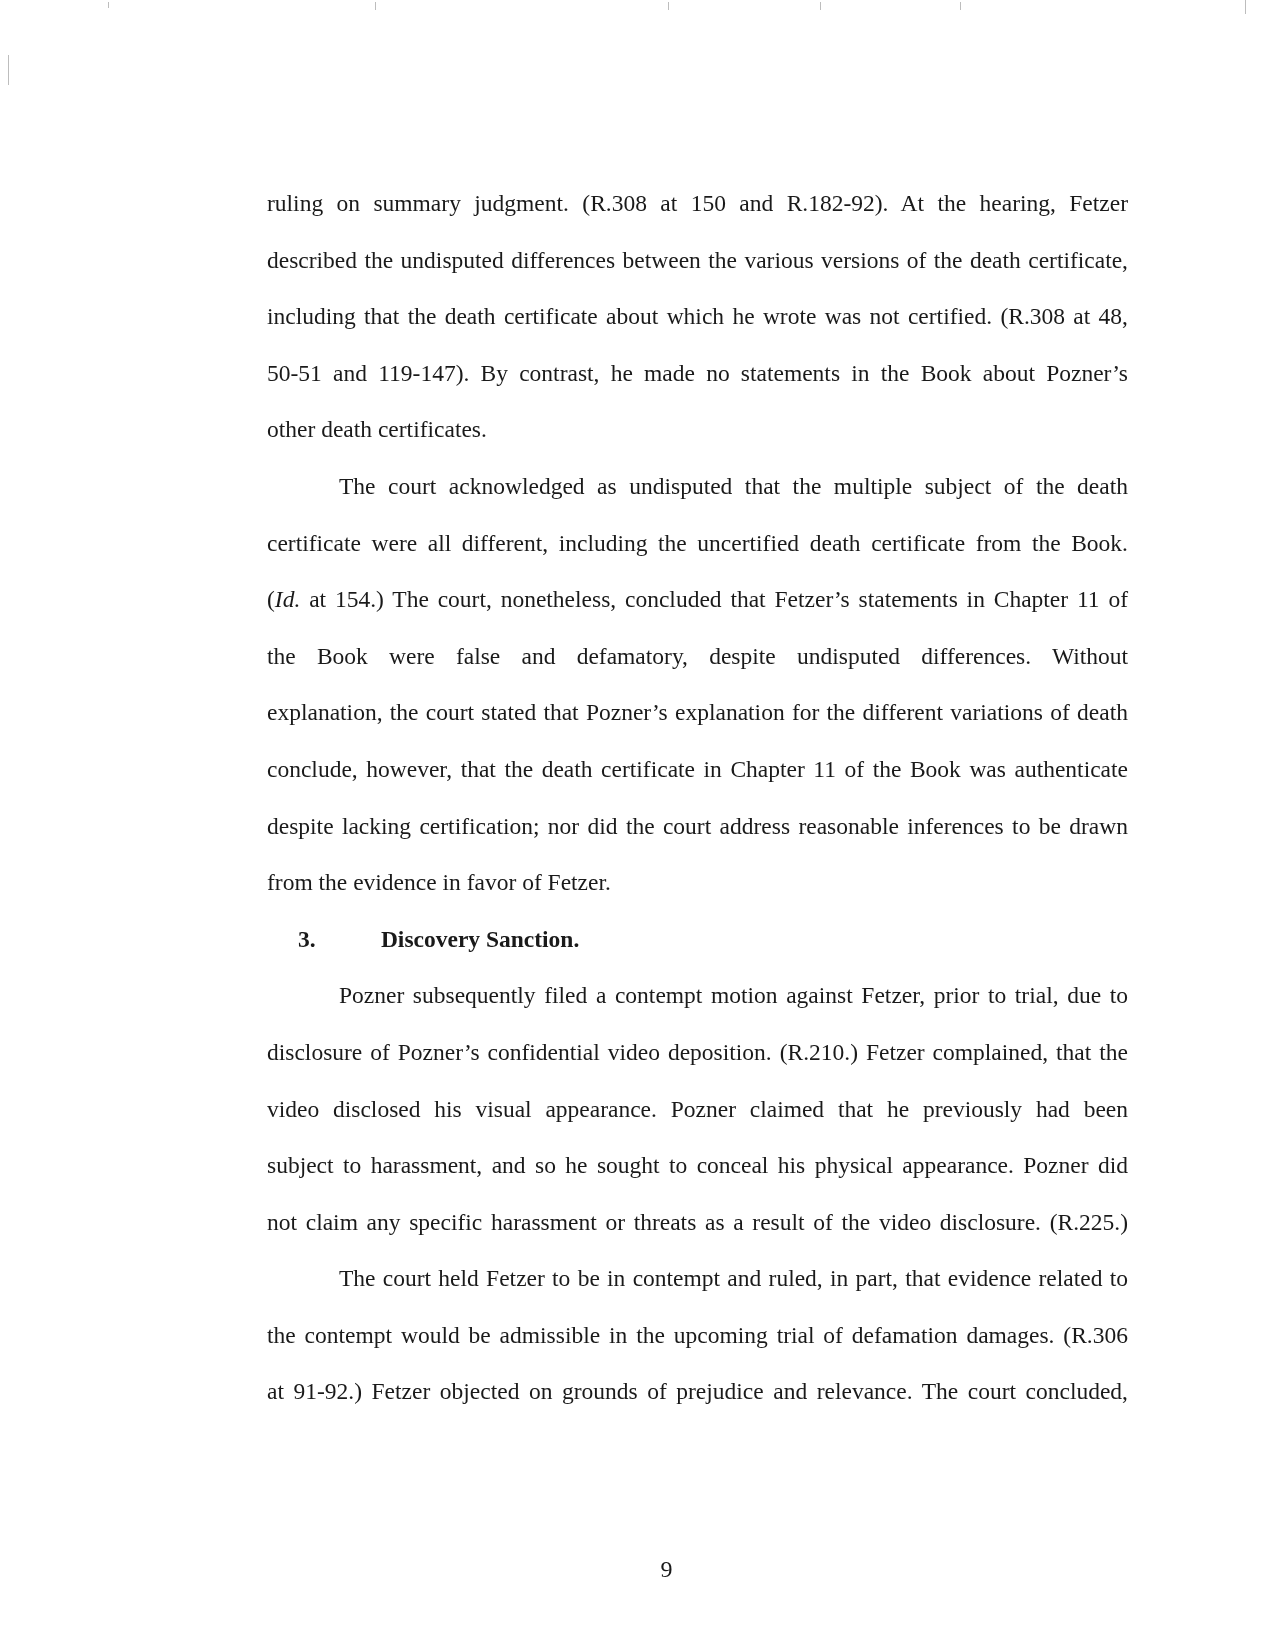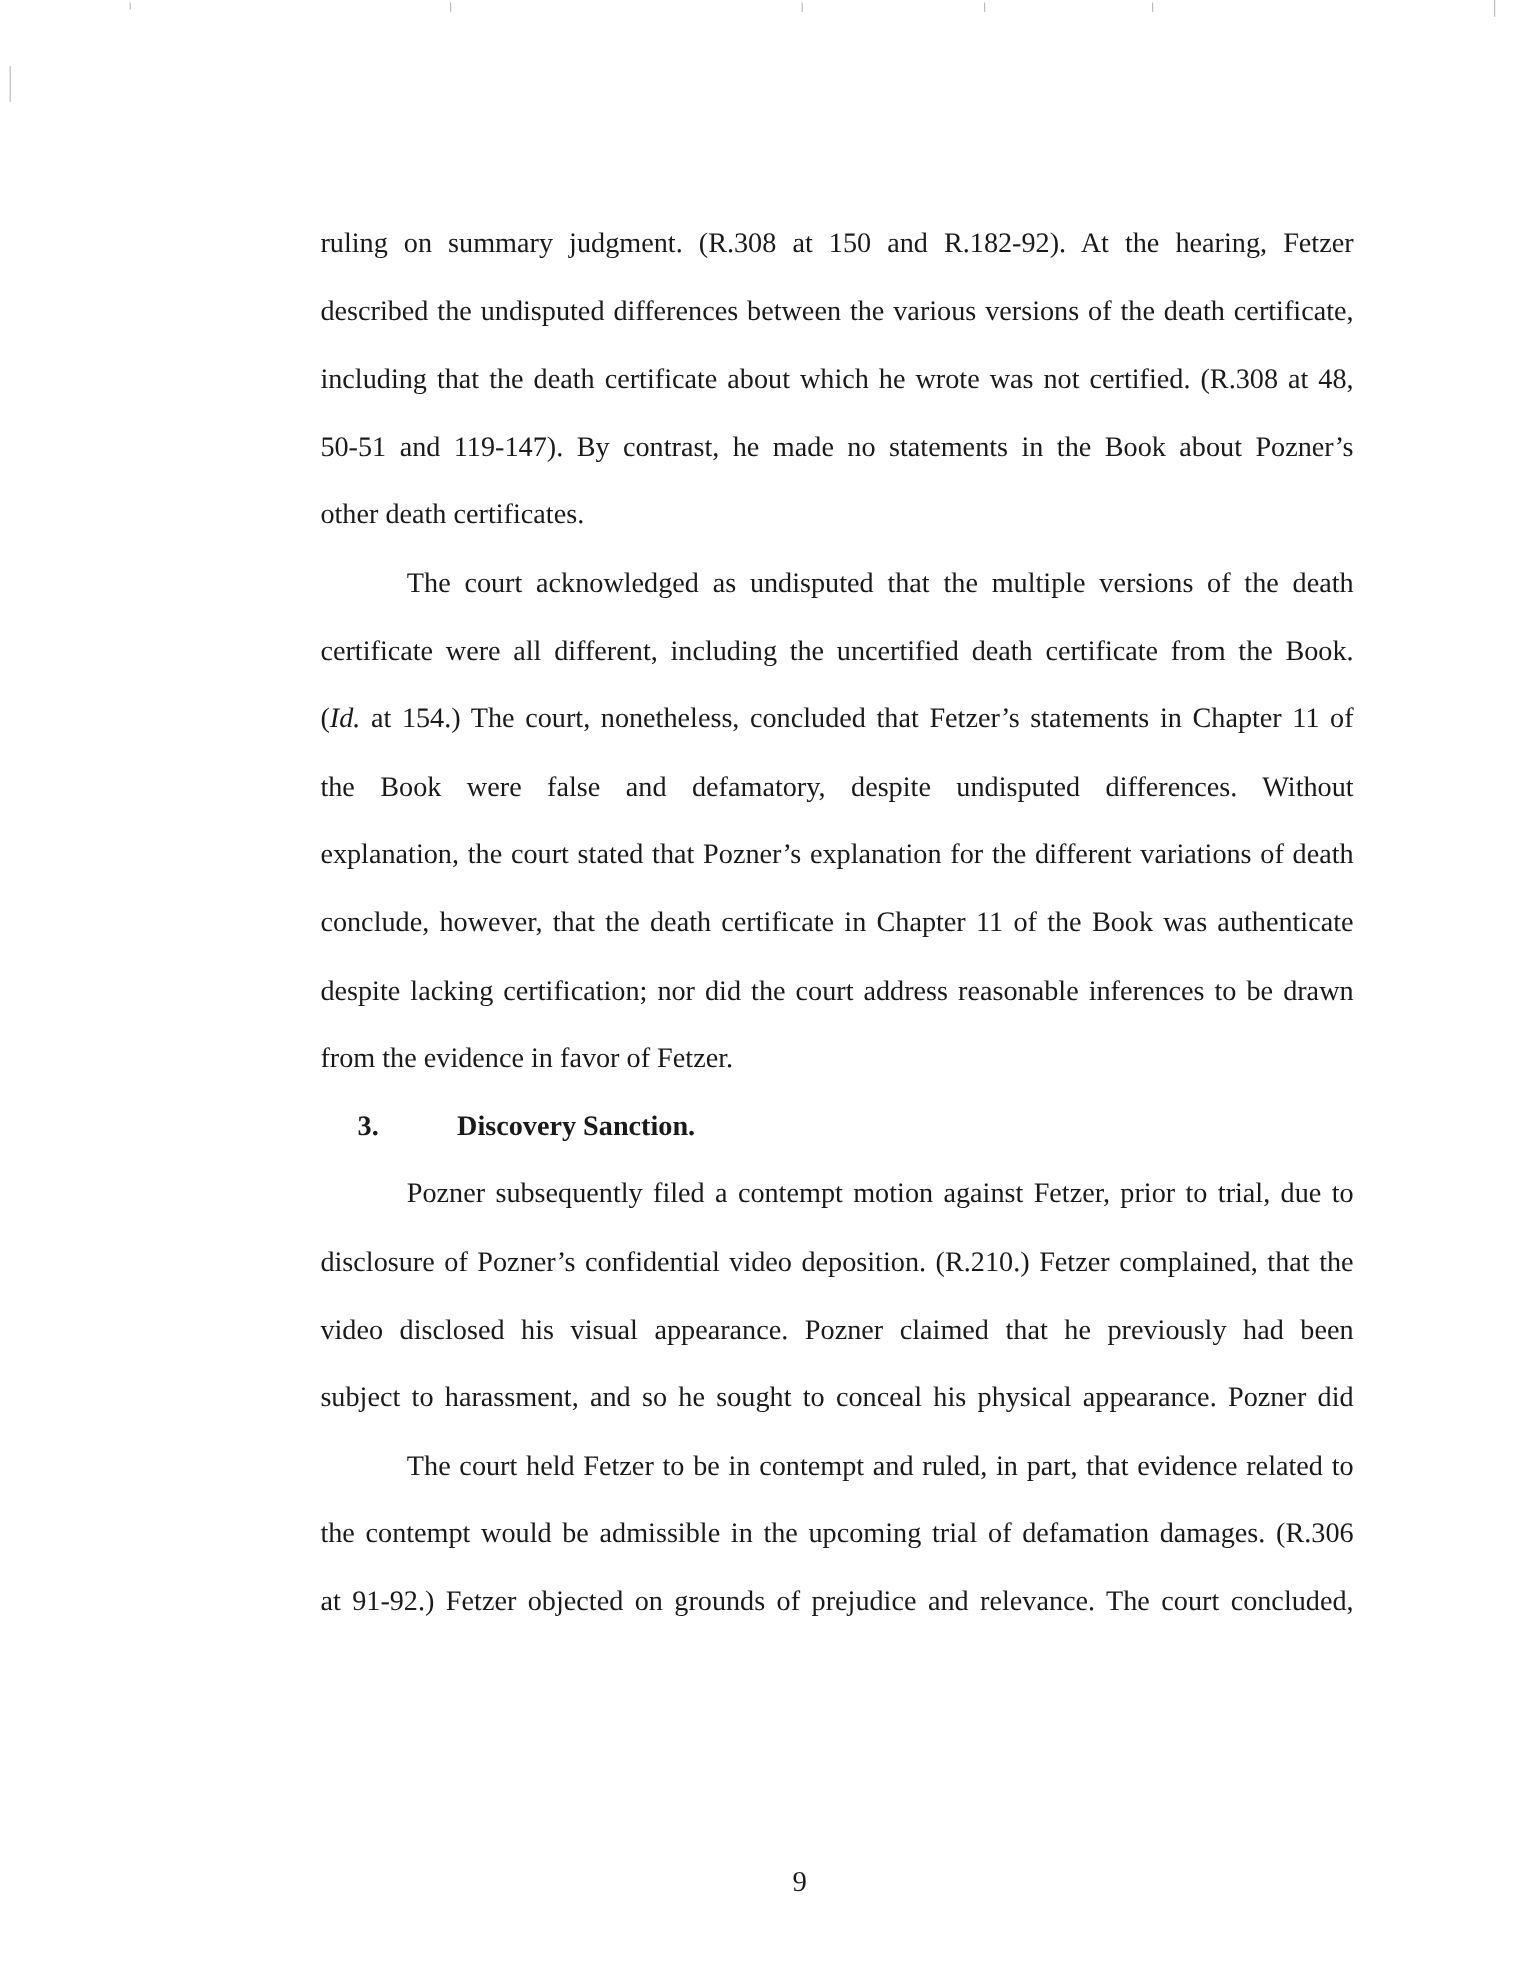--- a/index.html
+++ b/index.html
@@ -48,40 +48,41 @@
 
     <div>
       <span class="line">ruling on summary judgment. (R.308 at 150 and R.182-92).  At the hearing, Fetzer</span>
       <span class="line">described the undisputed differences between the various versions of the death certificate,</span>
       <span class="line">including that the death certificate about which he wrote was not certified. (R.308 at 48,</span>
       <span class="line">50-51 and 119-147).  By contrast, he made no statements in the Book about Pozner’s</span>
       <span class="line last">other death certificates.</span>
     </div>
 
     <div>
-      <span class="line indent">The court acknowledged as undisputed that the multiple versions of the death</span>
+      <span class="line indent">The court acknowledged as undisputed that the multiple subject of the death</span>
       <span class="line">certificate were all different, including the uncertified death certificate from the Book.</span>
       <span class="line"><span>(</span><i>Id.</i> <span>at 154.)  The court, nonetheless, concluded that Fetzer’s statements in Chapter 11 of</span></span>
       <span class="line">the Book were false and defamatory, despite undisputed differences.   Without</span>
       <span class="line">explanation, the court stated that Pozner’s explanation for the different variations of death</span>
       <span class="line">conclude, however, that the death certificate in Chapter 11 of the Book was authenticate</span>
       <span class="line">despite lacking certification; nor did the court address reasonable inferences to be drawn</span>
       <span class="line last">from the evidence in favor of Fetzer.</span>
     </div>
 
     <div class="heading">
       <span class="num">3.</span>
       <span>Discovery Sanction.</span>
     </div>
 
     <div>
       <span class="line indent">Pozner subsequently filed a contempt motion against Fetzer, prior to trial, due to</span>
       <span class="line">disclosure of Pozner’s confidential video deposition. (R.210.) Fetzer complained, that the</span>
       <span class="line">video disclosed his visual appearance.  Pozner claimed that he previously had been</span>
       <span class="line">subject to harassment, and so he sought to conceal his physical appearance.  Pozner did</span>
+      <span class="line">not claim any specific harassment or threats as a result of the video disclosure.  (R.225.)</span>
     </div>
 
     <div>
       <span class="line indent">The court held Fetzer to be in contempt and ruled, in part, that evidence related to</span>
       <span class="line">the contempt would be admissible in the upcoming trial of defamation damages.  (R.306</span>
       <span class="line">at 91-92.)  Fetzer objected on grounds of prejudice and relevance.  The court concluded,</span>
     </div>
 
   </div>
 

